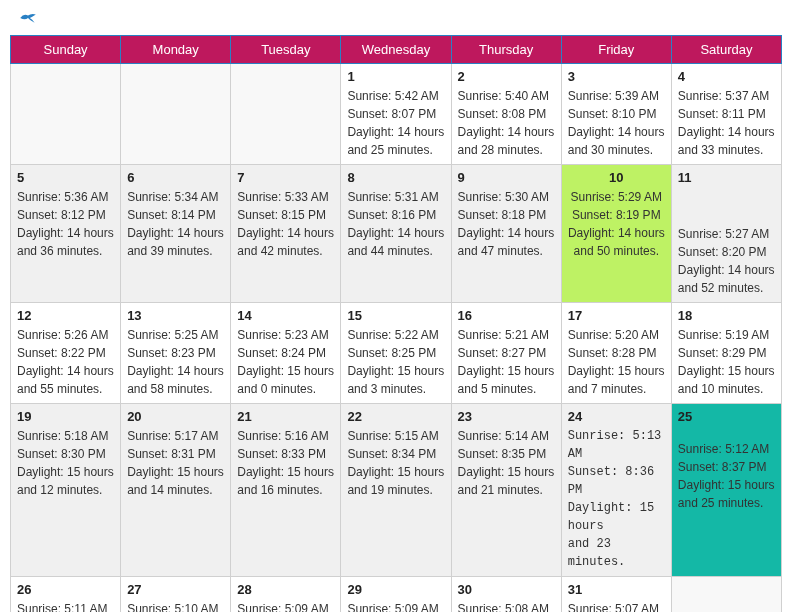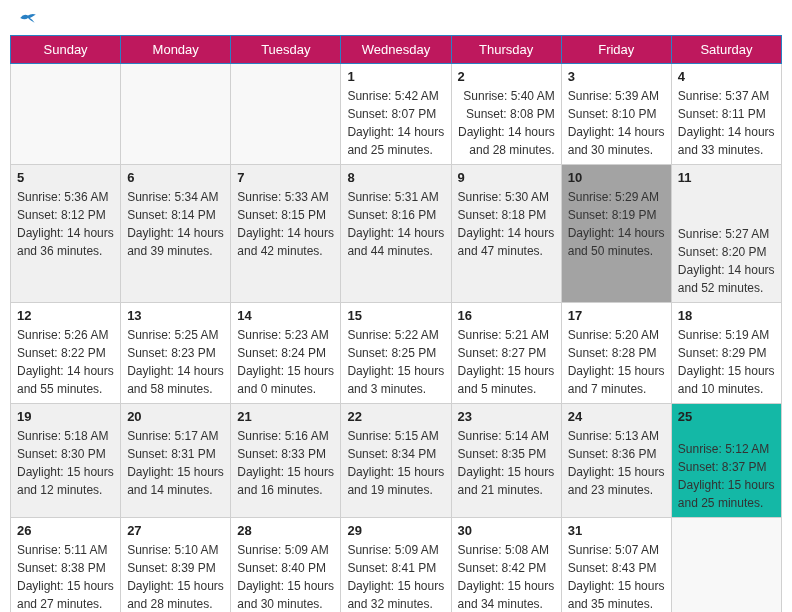--- a/index.html
+++ b/index.html
@@ -130,21 +130,21 @@
         <td class="empty"></td>
         <td>
           <span class="day-num">1</span>
           <div class="day-info" style="white-space: pre-line;">Sunrise: 5:42 AM
 Sunset: 8:07 PM
 Daylight: 14 hours
 and 25 minutes.</div>
         </td>
         <td>
           <span class="day-num">2</span>
-          <div class="day-info" style="white-space: pre-line; text-align: right;">Sunrise: 5:40 AM
+          <div class="day-info" style="white-space: pre-line;">Sunrise: 5:40 AM
 Sunset: 8:08 PM
 Daylight: 14 hours
 and 28 minutes.</div>
         </td>
         <td>
           <span class="day-num">3</span>
           <div class="day-info" style="white-space: pre-line;">Sunrise: 5:39 AM
 Sunset: 8:10 PM
 Daylight: 14 hours
 and 30 minutes.</div>
@@ -186,21 +186,21 @@
 Daylight: 14 hours
 and 44 minutes.</div>
         </td>
         <td style="background: rgb(240, 240, 240);">
           <span class="day-num">9</span>
           <div class="day-info" style="white-space: pre-line;">Sunrise: 5:30 AM
 Sunset: 8:18 PM
 Daylight: 14 hours
 and 47 minutes.</div>
         </td>
-        <td style="background: #a3a3a3;">
+        <td style="background: #bef264; text-align: center;">
           <span class="day-num">10</span>
           <div class="day-info" style="white-space: pre-line;">Sunrise: 5:29 AM
 Sunset: 8:19 PM
 Daylight: 14 hours
 and 50 minutes.</div>
         </td>
         <td style="background: rgb(240, 240, 240);">
           <span class="day-num">11</span>
           <div class="day-info" style="white-space: pre-line; margin-top: 40px;">Sunrise: 5:27 AM
 Sunset: 8:20 PM
@@ -290,21 +290,21 @@
         </td>
         <td style="background: rgb(240, 240, 240);">
           <span class="day-num">23</span>
           <div class="day-info" style="white-space: pre-line;">Sunrise: 5:14 AM
 Sunset: 8:35 PM
 Daylight: 15 hours
 and 21 minutes.</div>
         </td>
         <td style="background: rgb(240, 240, 240);">
           <span class="day-num">24</span>
-          <div class="day-info" style="white-space: pre-line;">Sunrise: 5:13 AM
+          <div class="day-info" style="white-space: pre-line; font-family: Liberation Mono, monospace;">Sunrise: 5:13 AM
 Sunset: 8:36 PM
 Daylight: 15 hours
 and 23 minutes.</div>
         </td>
         <td style="background: #14b8a6;">
           <span class="day-num">25</span>
           <div class="day-info" style="white-space: pre-line; margin-top: 16px;">Sunrise: 5:12 AM
 Sunset: 8:37 PM
 Daylight: 15 hours
 and 25 minutes.</div>

